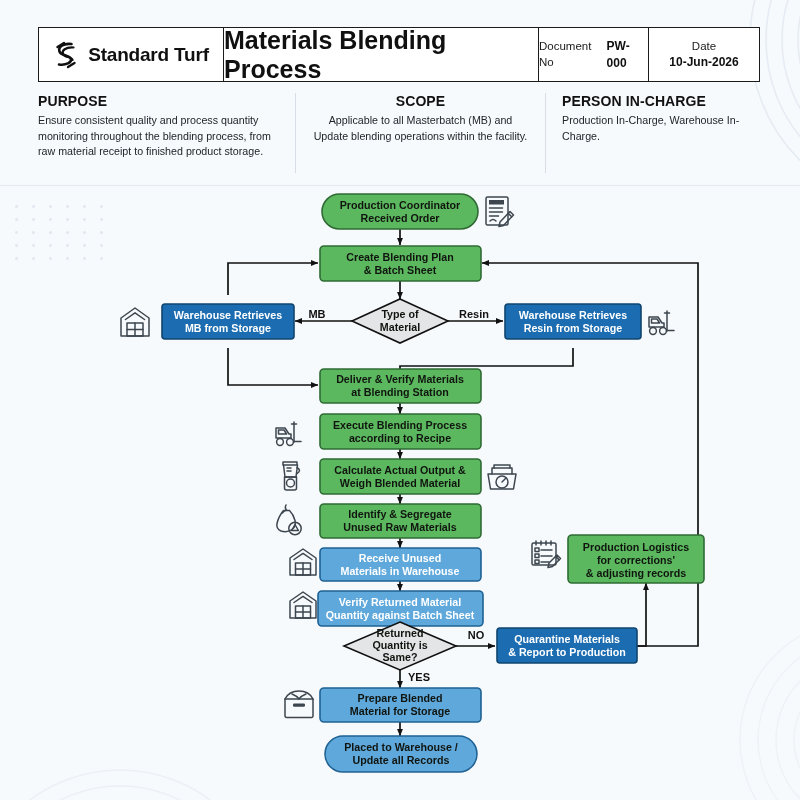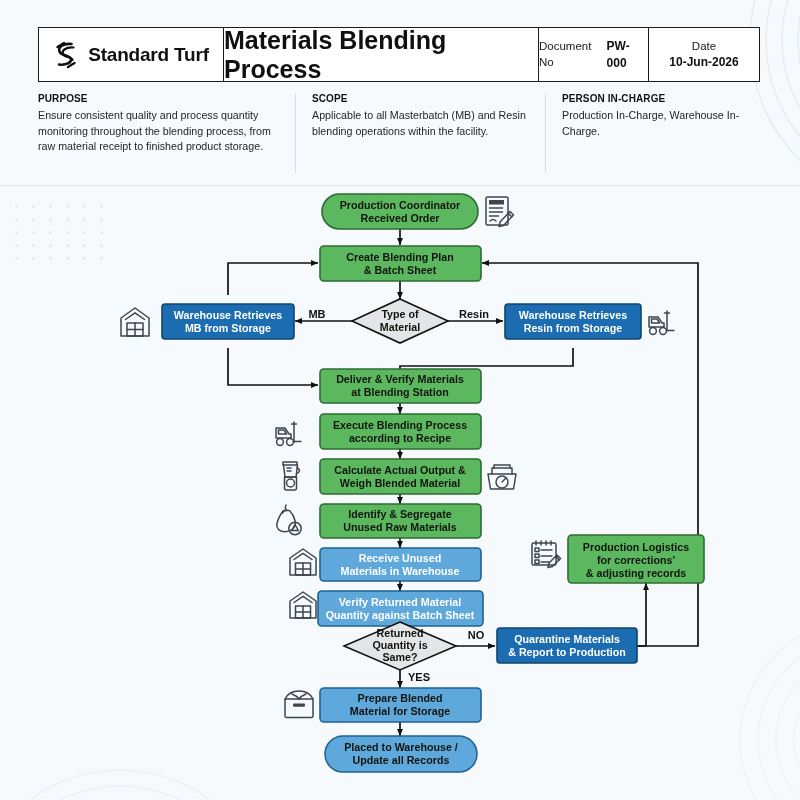--- a/index.html
+++ b/index.html
@@ -33,23 +33,23 @@
   .tb-title span{font-size:25px;font-weight:bold;color:#101010;}
   .tb-doc{width:110px;border-right:1.6px solid #1b1b1b;flex-direction:row;line-height:1.35;}
   .tb-date{width:110px;flex-direction:column;line-height:1.35;}
   .tb-lbl{font-size:11.5px;color:#1b1b1b;}
   .tb-val{font-size:12px;font-weight:bold;color:#101010;}
 
   
   .meta{position:absolute;left:38px;top:93px;width:722px;height:80px;display:flex;}
   .meta-col{box-sizing:border-box;padding-right:16px;}
   .meta-col.c1{width:258px;border-right:1px solid #d8dee6;}
-  .meta-col.c2{width:250px;border-right:1px solid #d8dee6;padding-left:16px;}
+  .meta-col.c2{width:250px;border-right:1px solid #d8dee6;padding-left:16px;text-align:center;}
   .meta-col.c3{flex:1;padding-left:16px;}
-  .meta-h{font-size:10px;font-weight:bold;color:#111;margin:0 0 4px 0;letter-spacing:.1px;}
+  .meta-h{font-size:14px;font-weight:bold;color:#111;margin:0 0 4px 0;letter-spacing:.1px;}
   .meta-p{font-size:10.7px;color:#22262b;line-height:1.45;margin:0;}
 
   .hdr-rule{position:absolute;left:0;top:185px;width:800px;height:1px;background:#e4e9ef;}
 
   
   svg#flow{position:absolute;left:0;top:0;width:800px;height:800px;}
   .nd-txt{font-family:"Liberation Sans","DejaVu Sans",sans-serif;font-size:10.7px;font-weight:bold;text-anchor:middle;}
   .nd-txt.dark{fill:#10150f;}
   .nd-txt.light{fill:#ffffff;}
   .edge-lbl{font-family:"Liberation Sans","DejaVu Sans",sans-serif;font-size:11px;font-weight:bold;fill:#111;}
@@ -118,21 +118,21 @@
     </div>
   </div>
 
   <div class="meta">
     <div class="meta-col c1">
       <p class="meta-h">PURPOSE</p>
       <p class="meta-p">Ensure consistent quality and process quantity monitoring throughout the blending process, from raw material receipt to finished product storage.</p>
     </div>
     <div class="meta-col c2">
       <p class="meta-h">SCOPE</p>
-      <p class="meta-p">Applicable to all Masterbatch (MB) and Resin blending operations within the facility.</p>
+      <p class="meta-p">Applicable to all Masterbatch (MB) and Update blending operations within the facility.</p>
     </div>
     <div class="meta-col c3">
       <p class="meta-h">PERSON IN-CHARGE</p>
       <p class="meta-p">Production In-Charge, Warehouse In-Charge.</p>
     </div>
   </div>
   <div class="hdr-rule"></div>
 
   <svg id="flow" viewBox="0 0 800 800">
     <defs>

